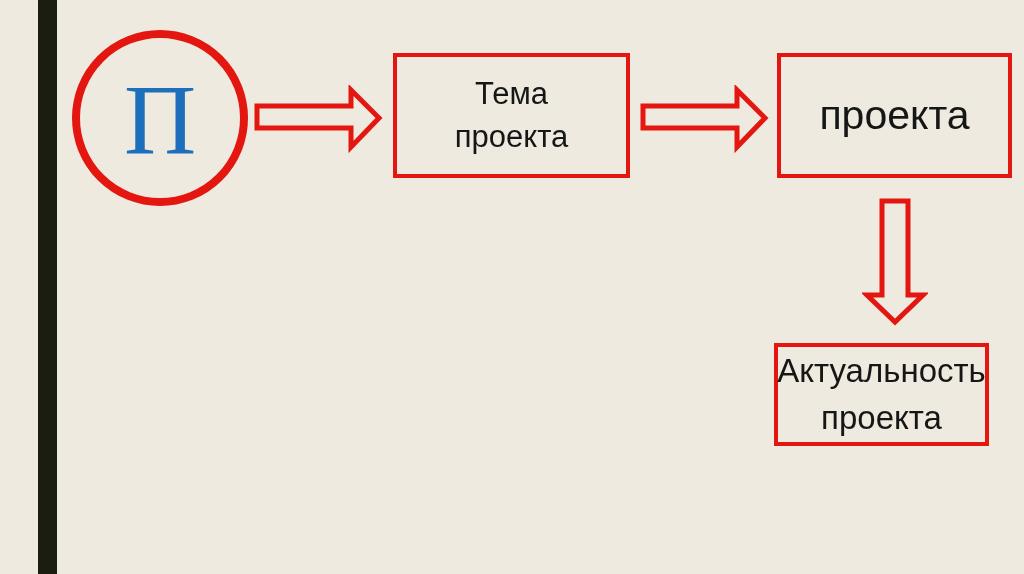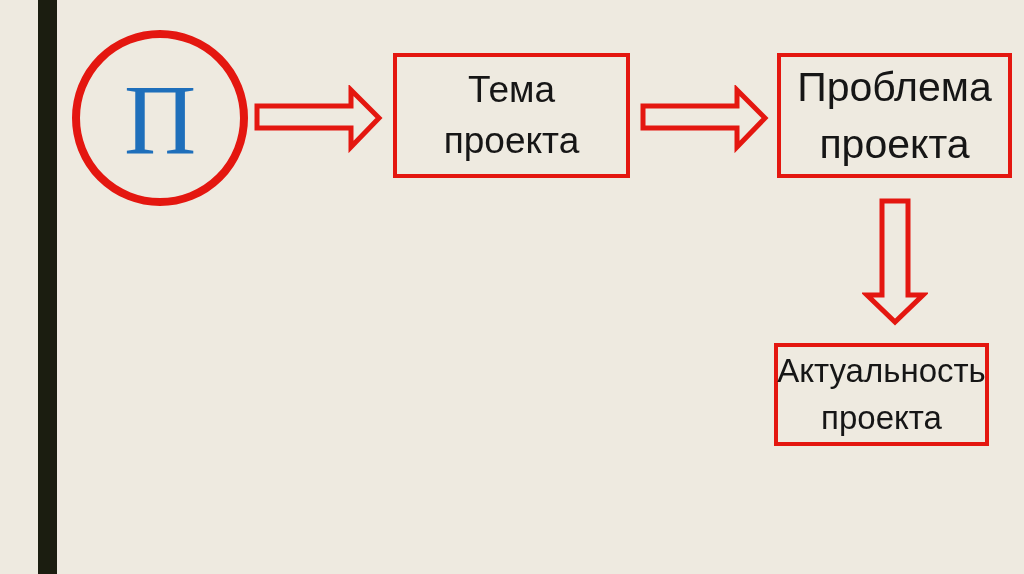--- a/index.html
+++ b/index.html
@@ -68,21 +68,21 @@
     }
     .node-box .line {
       display: block;
       white-space: nowrap;
     }
     .node-tema {
       left: 393px;
       top: 53px;
       width: 237px;
       height: 125px;
-      font-size: 37px;
+      font-size: 31px;
       line-height: 1.37;
     }
     .node-problema {
       left: 777px;
       top: 53px;
       width: 235px;
       height: 125px;
       font-size: 41px;
       line-height: 1.37;
     }
@@ -116,21 +116,20 @@
   <div class="node-box node-tema">
     <span class="line">Тема</span>
     <span class="line">проекта</span>
   </div>
 
   <svg class="arrow-svg arrow-right-2" width="132" height="68" viewBox="0 0 132 68">
     <polygon points="5,21 99,21 99,5 127,33 99,62 99,43 5,43"></polygon>
   </svg>
 
   <div class="node-box node-problema">
-    <span class="line">Проблема</span>
     <span class="line">проекта</span>
   </div>
 
   <svg class="arrow-svg arrow-down-1" width="66" height="132" viewBox="0 0 66 132">
     <polygon points="20,5 46,5 46,99 61,99 33,126 5,99 20,99"></polygon>
   </svg>
 
   <div class="node-box node-aktualnost">
     <span class="line">Актуальность</span>
     <span class="line">проекта</span>

